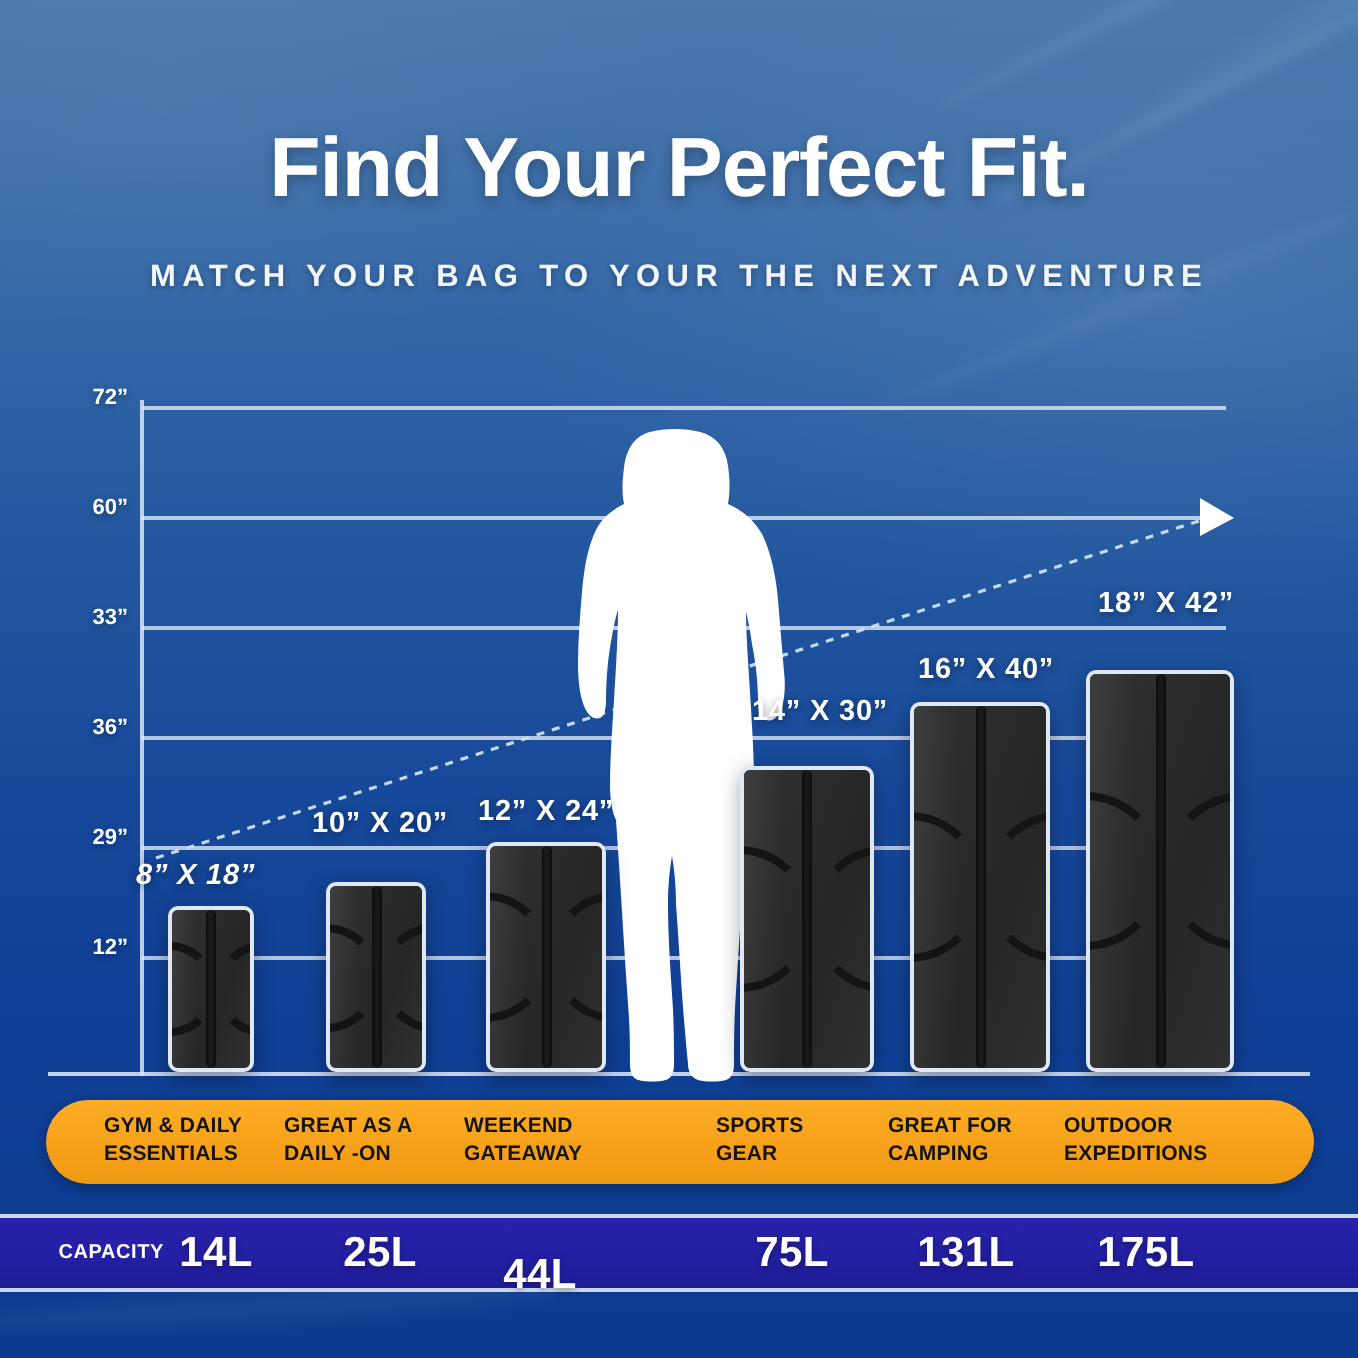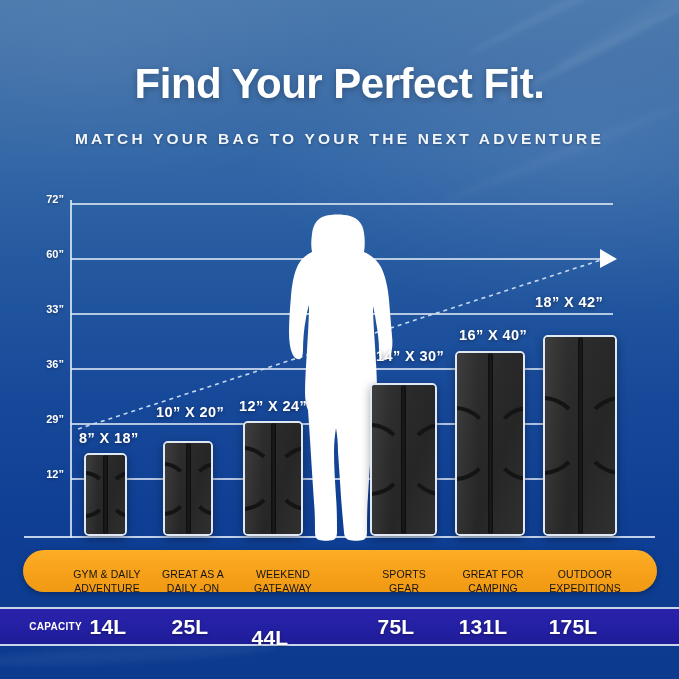--- a/index.html
+++ b/index.html
@@ -116,24 +116,23 @@
   #person { position:absolute; left:281px; top:214px; width:112px; height:328px; }
 
   
   #cat-bar {
     position:absolute; left:23px; top:550px; width:634px; height:42px;
     background:linear-gradient(180deg,#fcae26 0%, #f7a11a 55%, #f09a14 100%);
     border-radius:21px;
     box-shadow:0 2px 6px rgba(0,0,0,0.3);
   }
   .cat {
-    position:absolute; top:18px;
-    text-align:center;
+    position:absolute; top:7px;
     color:#141414;
-    font-size:10.5px; font-weight:normal;
+    font-size:10.5px; font-weight:bold;
     line-height:13.5px;
     letter-spacing:0.1px;
   }
   #cap-strip {
     position:absolute; left:0; top:607px; width:679px; height:39px;
     background:linear-gradient(180deg,#2a22aa 0%, #2420a4 50%, #1f1c98 100%);
     border-top:2px solid #c9d6ea;
     border-bottom:2px solid #c9d6ea;
   }
   #cap-label {
@@ -255,33 +254,33 @@
       </div>
       <div class="bag" style="left: 543px; width: 74px; height: 201px; top: 335px;">
         <div class="body"></div>
         <div class="sheen"></div>
         <div class="arcL" style="width: 79.92px; height: 79.92px; left: -42.92px; margin-top: -39.96px;"></div>
         <div class="arcR" style="width: 79.92px; height: 79.92px; left: 37px; margin-top: -39.96px;"></div>
         <div class="strap"></div>
       </div>
     </div>
   <div id="bag-labels">
-      <div class="bag-label" style="left: 79px; top: 430px;">8” X 18”</div>
+      <div class="bag-label" style="left: 68px; top: 430px; font-style: italic;">8” X 18”</div>
       <div class="bag-label" style="left: 156px; top: 404px;">10” X 20”</div>
       <div class="bag-label" style="left: 239px; top: 398px;">12” X 24”</div>
       <div class="bag-label" style="left: 376px; top: 348px;">14” X 30”</div>
       <div class="bag-label" style="left: 459px; top: 327px;">16” X 40”</div>
-      <div class="bag-label" style="left: 535px; top: 294px;">18” X 42”</div>
+      <div class="bag-label" style="left: 549px; top: 294px;">18” X 42”</div>
     </div>
 
   <div id="cat-bar">
     <div id="cats">
         <div class="cat" style="left: 29px; width: 110px;">
           <div>GYM &amp; DAILY</div>
-          <div>ADVENTURE</div>
+          <div>ESSENTIALS</div>
         </div>
         <div class="cat" style="left: 119px; width: 102px;">
           <div>GREAT AS A</div>
           <div>DAILY -ON</div>
         </div>
         <div class="cat" style="left: 209px; width: 102px;">
           <div>WEEKEND</div>
           <div>GATEAWAY</div>
         </div>
         <div class="cat" style="left: 335px; width: 92px;">

